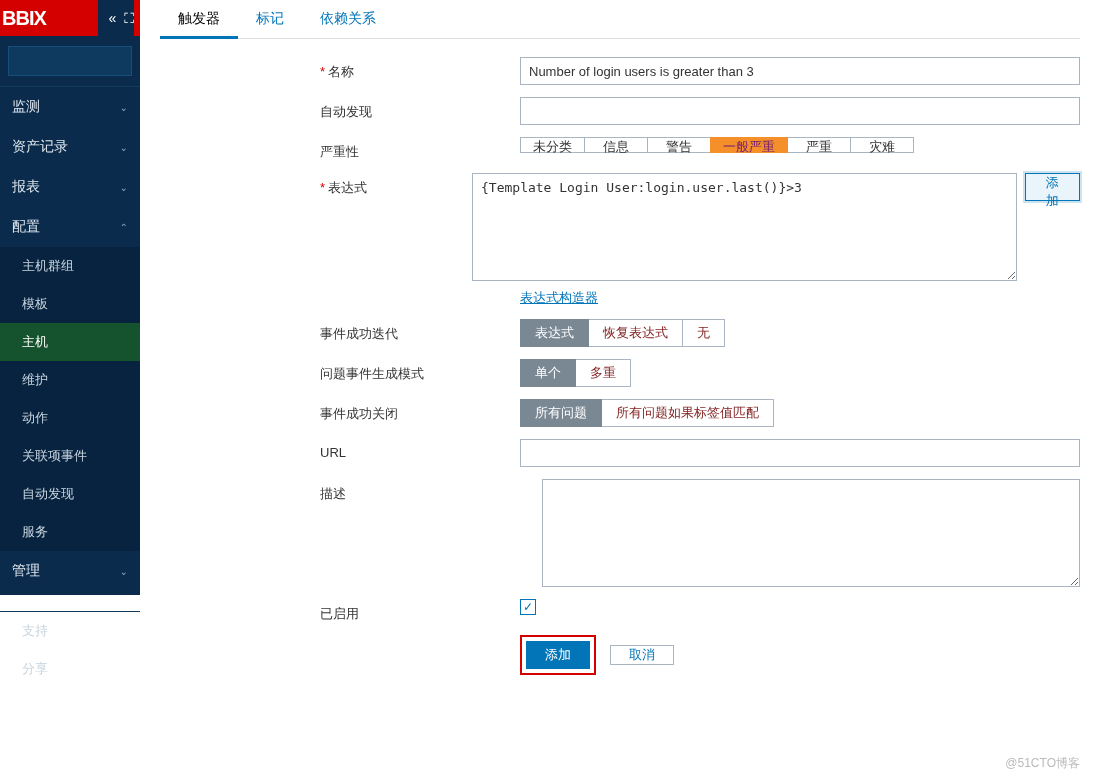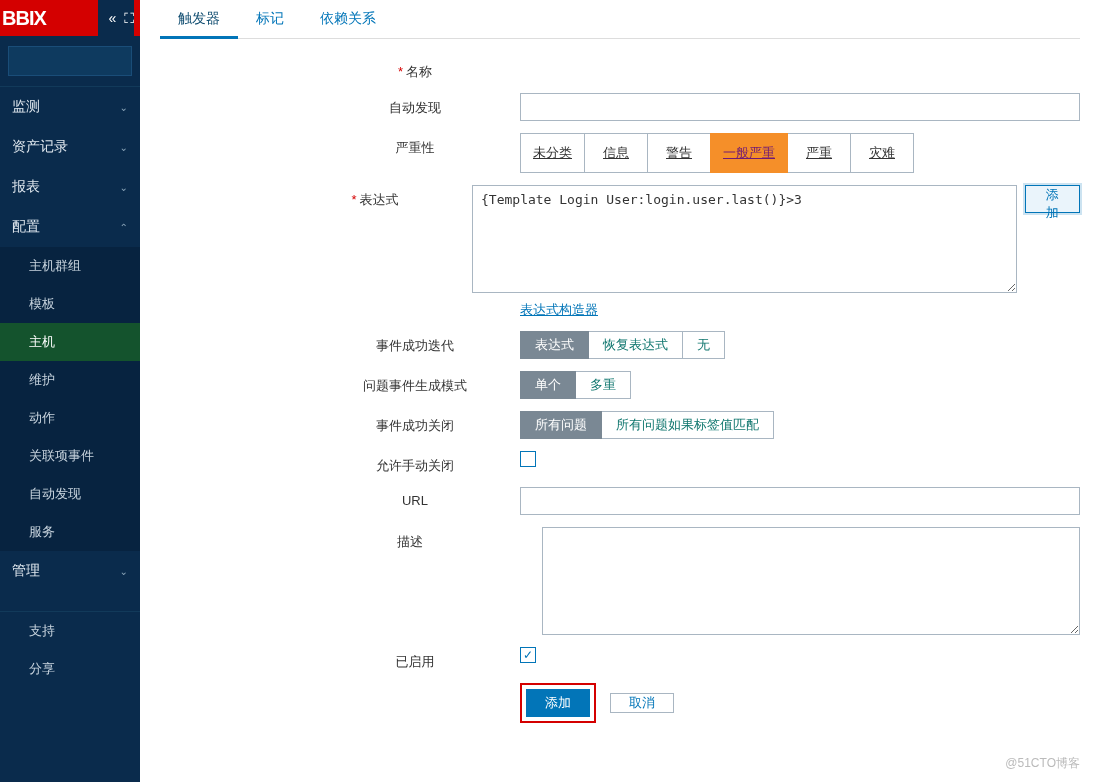--- a/index.html
+++ b/index.html
@@ -1,55 +1,55 @@
 <!DOCTYPE html>
 <html><head>
 <meta charset="utf-8">
 <style>
 * { box-sizing: border-box; margin: 0; padding: 0; }
 body { font-family: Arial, "Microsoft YaHei", sans-serif; font-size: 13px; color: #1f2c33; background: #fff; width: 1100px; height: 782px; overflow: hidden; }
-.sidebar { position: absolute; left: 0; top: 0; width: 140px; height: 782px; background: #0a2b4c; color: #fff; }
+.sidebar { position: absolute; left: 0; top: 0; width: 140px; height: 595px; background: #0a2b4c; color: #fff; }
 .logo-row { height: 36px; display: flex; align-items: center; background: #d40000; position: relative; }
 .logo-text { color: #fff; font-weight: bold; font-size: 20px; padding-left: 2px; letter-spacing: -1px; }
 .logo-icons { position: absolute; right: 6px; top: 0; height: 36px; display: flex; align-items: center; gap: 8px; background: #0a2b4c; padding-left: 10px; }
 .collapse-icon, .fullscreen-icon { color: #fff; font-size: 14px; }
 .search-row { padding: 10px 8px; }
 .search-box { display: flex; align-items: center; background: #0e3a5f; border: 1px solid #1a4d78; height: 30px; padding: 0 6px; }
 .search-input { flex: 1; background: transparent; border: none; outline: none; color: #fff; font-size: 13px; }
 .search-icon { color: #8aa4b8; font-size: 16px; }
 .nav-section { border-top: 1px solid #123a5a; }
 .nav-item { height: 40px; display: flex; align-items: center; padding: 0 12px; color: #dfe7ee; font-size: 14px; cursor: pointer; justify-content: space-between; gap: 28px; }
-.nav-sub { height: 38px; display: flex; align-items: center; padding: 0 29px; color: #c8d4de; font-size: 13px; cursor: pointer; }
+.nav-sub { height: 38px; display: flex; align-items: center; padding: 0 22px; color: #c8d4de; font-size: 13px; cursor: pointer; }
 .nav-sub.active { background: #14532d; color: #fff; }
 .chevron { font-size: 10px; color: #8aa4b8; }
 .nav-group { background: #072340; }
 
 .main { position: absolute; left: 140px; top: 0; right: 0; bottom: 0; background: #fff; padding: 0 20px; }
 .border-left { position: absolute; left: 140px; top: 0; width: 1px; height: 100%; background: #ccc; }
 .tabs { display: flex; gap: 0; border-bottom: 1px solid #ddd; margin-bottom: 18px; padding-top: 2px; }
 .tab { padding: 8px 18px; color: #0275b8; cursor: pointer; font-size: 14px; }
-.tab.active { color: #0c4a6e; border-bottom: 3px solid #0275b8; margin-bottom: -1px; }
+.tab.active { color: #000000; border-bottom: 3px solid #0275b8; margin-bottom: -1px; }
 
 .form { padding-left: 160px; }
 .form-row { display: flex; align-items: flex-start; margin-bottom: 12px; }
-.form-label { width: 200px; text-align: center; padding-right: 10px; padding-top: 6px; font-size: 13px; color: #333; }
+.form-label { width: 200px; text-align: left; padding-right: 10px; padding-top: 6px; font-size: 13px; color: #333; }
 .req { color: #d40000; margin-right: 3px; }
 .form-field { flex: 1; max-width: 570px; display: flex; align-items: flex-start; gap: 8px; }
 .text-input { width: 560px; height: 28px; border: 1px solid #a9b6c2; padding: 0 8px; font-size: 13px; color: #333; }
 .textarea { width: 560px; border: 1px solid #a9b6c2; padding: 6px 8px; font-size: 13px; font-family: monospace; color: #333; resize: both; margin-left: 32px; }
 .textarea-expr { height: 108px; }
 .textarea-desc { height: 108px; font-family: Arial, sans-serif; }
 
 .sev-group { display: flex; }
-.sev-btn { height: 40px; min-width: 64px; padding: 0 12px; border: 1px solid #a9b6c2; background: #fff; font-size: 13px; color: #333; cursor: pointer; margin-left: -1px; text-decoration: underline; }
+.sev-btn { height: 16px; min-width: 64px; padding: 0 12px; border: 1px solid #a9b6c2; background: #fff; font-size: 13px; color: #333; cursor: pointer; margin-left: -1px; }
 .sev-btn:first-child { margin-left: 0; }
 .sev-btn.selected { background: #f58f29; border-color: #f58f29; color: #701a75; position: relative; z-index: 1; }
 
 .btn-group { display: flex; }
-.btn-seg { height: 28px; padding: 0 14px; border: 1px solid #a9b6c2; background: #fff; font-size: 13px; color: #0f766e; cursor: pointer; margin-left: -1px; }
+.btn-seg { height: 28px; padding: 0 14px; border: 1px solid #a9b6c2; background: #fff; font-size: 13px; color: #7f1d1d; cursor: pointer; margin-left: -1px; }
 .btn-seg:first-child { margin-left: 0; }
 .btn-seg.selected { background: #7a8894; border-color: #7a8894; color: #fff; position: relative; z-index: 1; }
 
 .add-expr-btn { height: 28px; padding: 0 14px; border: 1px solid #0275b8; background: #eaf4fb; color: #0275b8; font-size: 13px; cursor: pointer; box-shadow: 0 0 0 2px rgba(2,117,184,0.2); }
 .link-text { color: #0275b8; text-decoration: underline; font-size: 13px; cursor: pointer; }
 
 .checkbox { width: 16px; height: 16px; border: 1px solid #0275b8; display: inline-flex; align-items: center; justify-content: center; cursor: pointer; font-size: 12px; color: #0275b8; }
 .checkbox.checked::after { content: "✓"; }
 
 .submit-row { margin-left: 200px; margin-top: 10px; display: flex; gap: 14px; align-items: center; }
@@ -120,20 +120,23 @@
   <div class="tabs">
     <div class="tab active">触发器</div>
     <div class="tab">标记</div>
     <div class="tab">依赖关系</div>
   </div>
 
   <div class="form">
 
     <div class="form-row">
       <div class="form-label"><span class="req">*</span><span>名称</span></div>
+      <div class="form-field">
+          <input class="text-input" value="Number of login users is greater than 3" style="">
+        </div>
     </div>
 
     <div class="form-row">
       <div class="form-label">自动发现</div>
       <div class="form-field">
           <input class="text-input" value="" style="">
         </div>
     </div>
 
     <div class="form-row">
@@ -189,26 +192,20 @@
     <div class="form-row">
       <div class="form-label">事件成功关闭</div>
       <div class="form-field">
         <div class="btn-group">
           <button class="btn-seg selected">所有问题</button>
           <button class="btn-seg">所有问题如果标签值匹配</button>
         </div>
       </div>
     </div>
 
-    <div class="form-row">
-      <div class="form-label">允许手动关闭</div>
-      <div class="form-field">
-          <span class="checkbox"></span>
-        </div>
-    </div>
 
     <div class="form-row">
       <div class="form-label">URL</div>
       <div class="form-field">
           <input class="text-input" value="" style="">
         </div>
     </div>
 
     <div class="form-row">
       <div class="form-label">描述</div>

